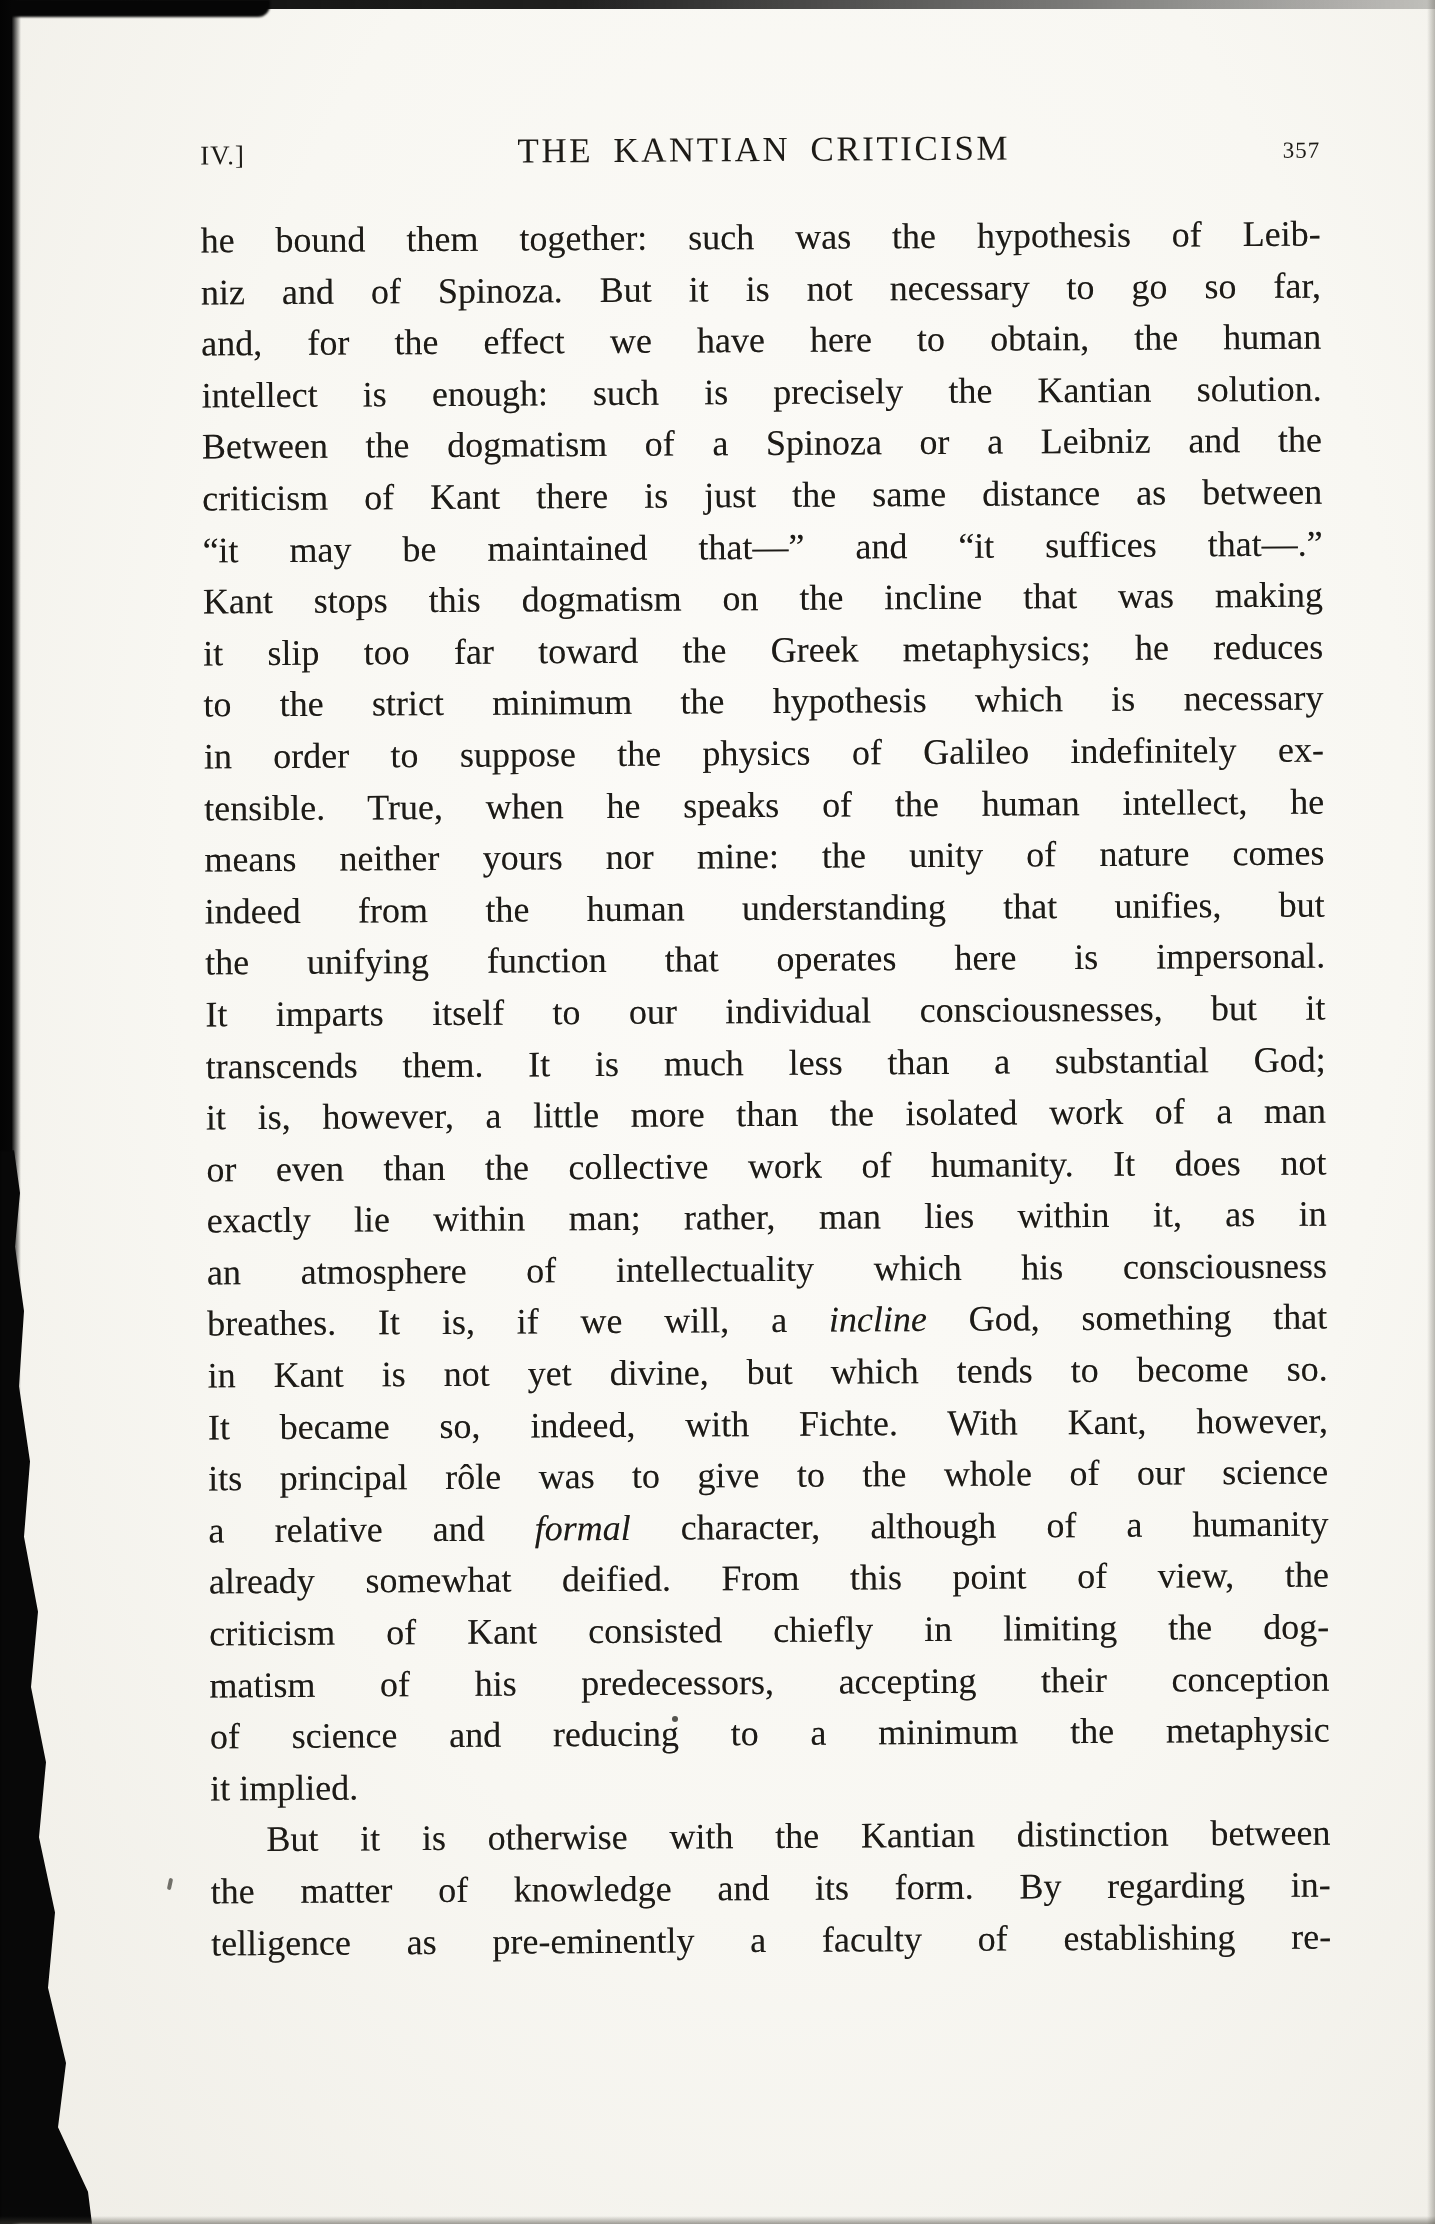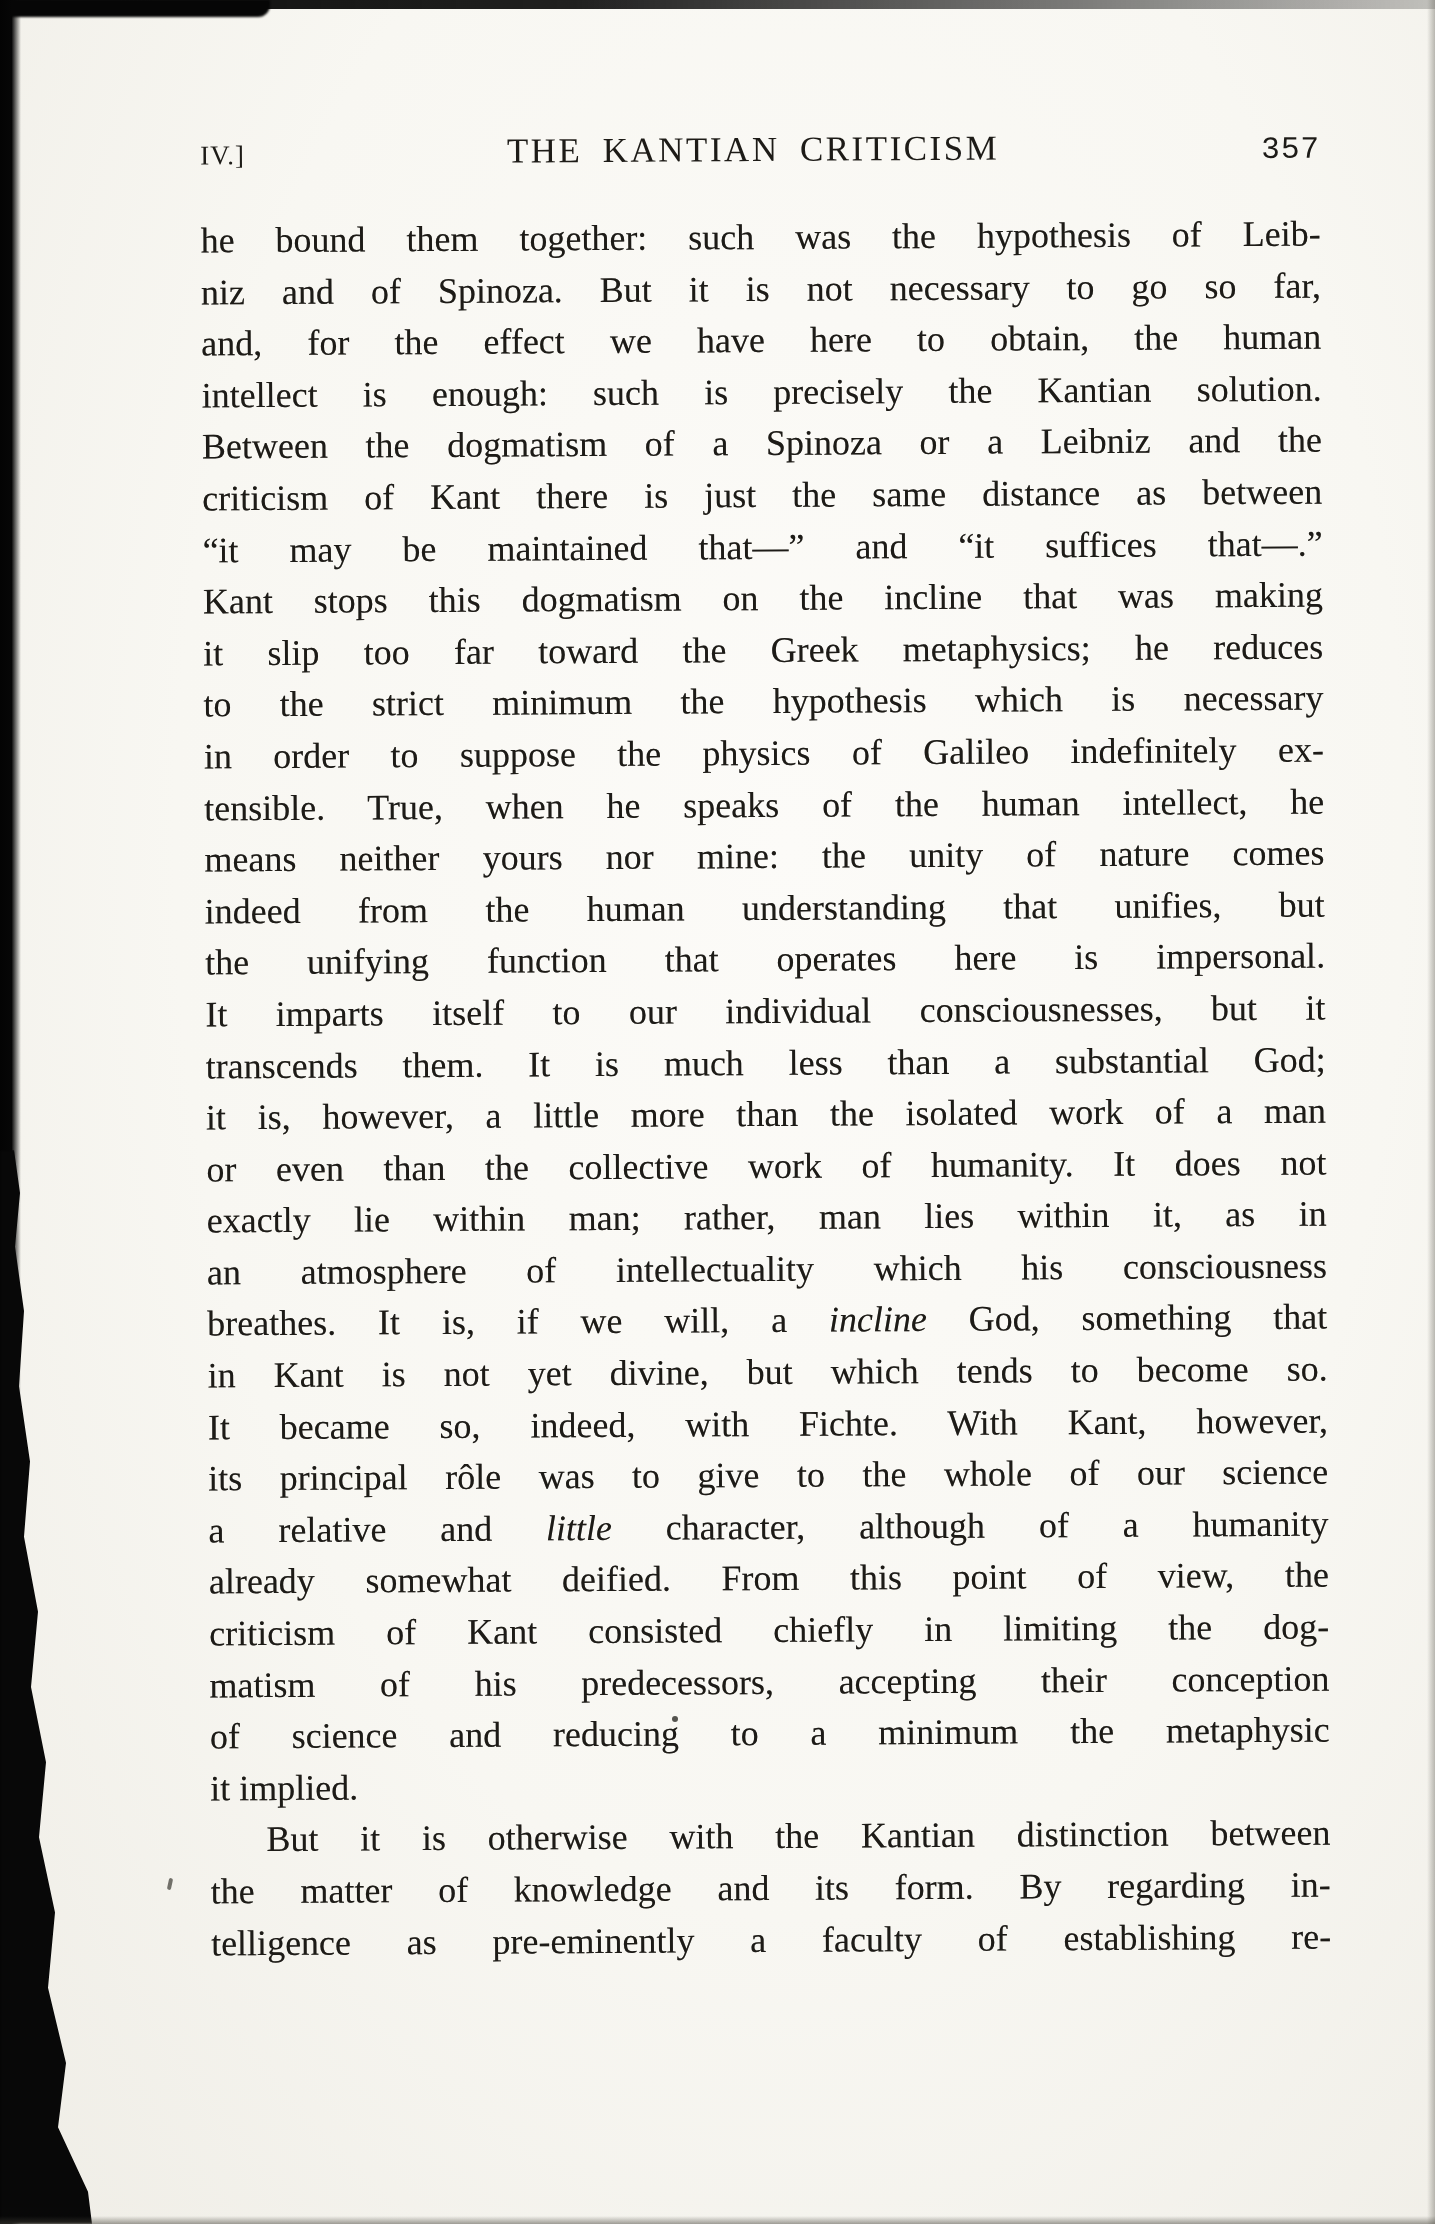--- a/index.html
+++ b/index.html
@@ -56,21 +56,21 @@
   .content {
     position: absolute; left: 200px; top: 130px; width: 1120px;
     transform: rotate(-0.35deg); transform-origin: 50% 0;
     color: #1d1b17;
   }
   .pg-header {
     display: flex; justify-content: space-between; align-items: baseline;
   }
   .sig    { font-size: 27px; letter-spacing: 1px; }
   .title  { flex: 1; text-align: center; font-size: 35px; letter-spacing: 2.5px; word-spacing: 9px; }
-  .pageno { font-size: 31px; letter-spacing: 1px; font-family: Liberation Mono, monospace; }
+  .pageno { font-size: 23px; letter-spacing: 1px; }
 
   .bodytext {
     margin-top: 42px;
     font-size: 36px;
     line-height: 51.6px;
     text-shadow: 0 0 0.4px rgba(20,18,14,.45);
   }
   .ln { text-align: justify; text-align-last: justify; }
   .ln.end    { text-align-last: left; }
   .ln.indent { text-indent: 56px; }
@@ -115,21 +115,21 @@
     <div class="ln">It imparts itself to our individual consciousnesses, but it</div>
     <div class="ln">transcends them. It is much less than a substantial God;</div>
     <div class="ln">it is, however, a little more than the isolated work of a man</div>
     <div class="ln">or even than the collective work of humanity. It does not</div>
     <div class="ln">exactly lie within man; rather, man lies within it, as in</div>
     <div class="ln">an atmosphere of intellectuality which his consciousness</div>
     <div class="ln"><span>breathes. It is, if we will, a </span><span class="it">incline</span><span> God, something that</span></div>
     <div class="ln">in Kant is not yet divine, but which tends to become so.</div>
     <div class="ln">It became so, indeed, with Fichte. With Kant, however,</div>
     <div class="ln">its principal rôle was to give to the whole of our science</div>
-    <div class="ln"><span>a relative and </span><span class="it">little</span><span> character, although of a humanity</span></div>
+    <div class="ln"><span>a relative and </span><span class="it">formal</span><span> character, although of a humanity</span></div>
     <div class="ln">already somewhat deified. From this point of view, the</div>
     <div class="ln">criticism of Kant consisted chiefly in limiting the dog-</div>
     <div class="ln">matism of his predecessors, accepting their conception</div>
     <div class="ln">of science and reducing to a minimum the metaphysic</div>
     <div class="ln end">it implied.</div>
     <div class="ln indent">But it is otherwise with the Kantian distinction between</div>
     <div class="ln">the matter of knowledge and its form. By regarding in-</div>
     <div class="ln">telligence as pre-eminently a faculty of establishing re-</div>
   </div>
 </div>

